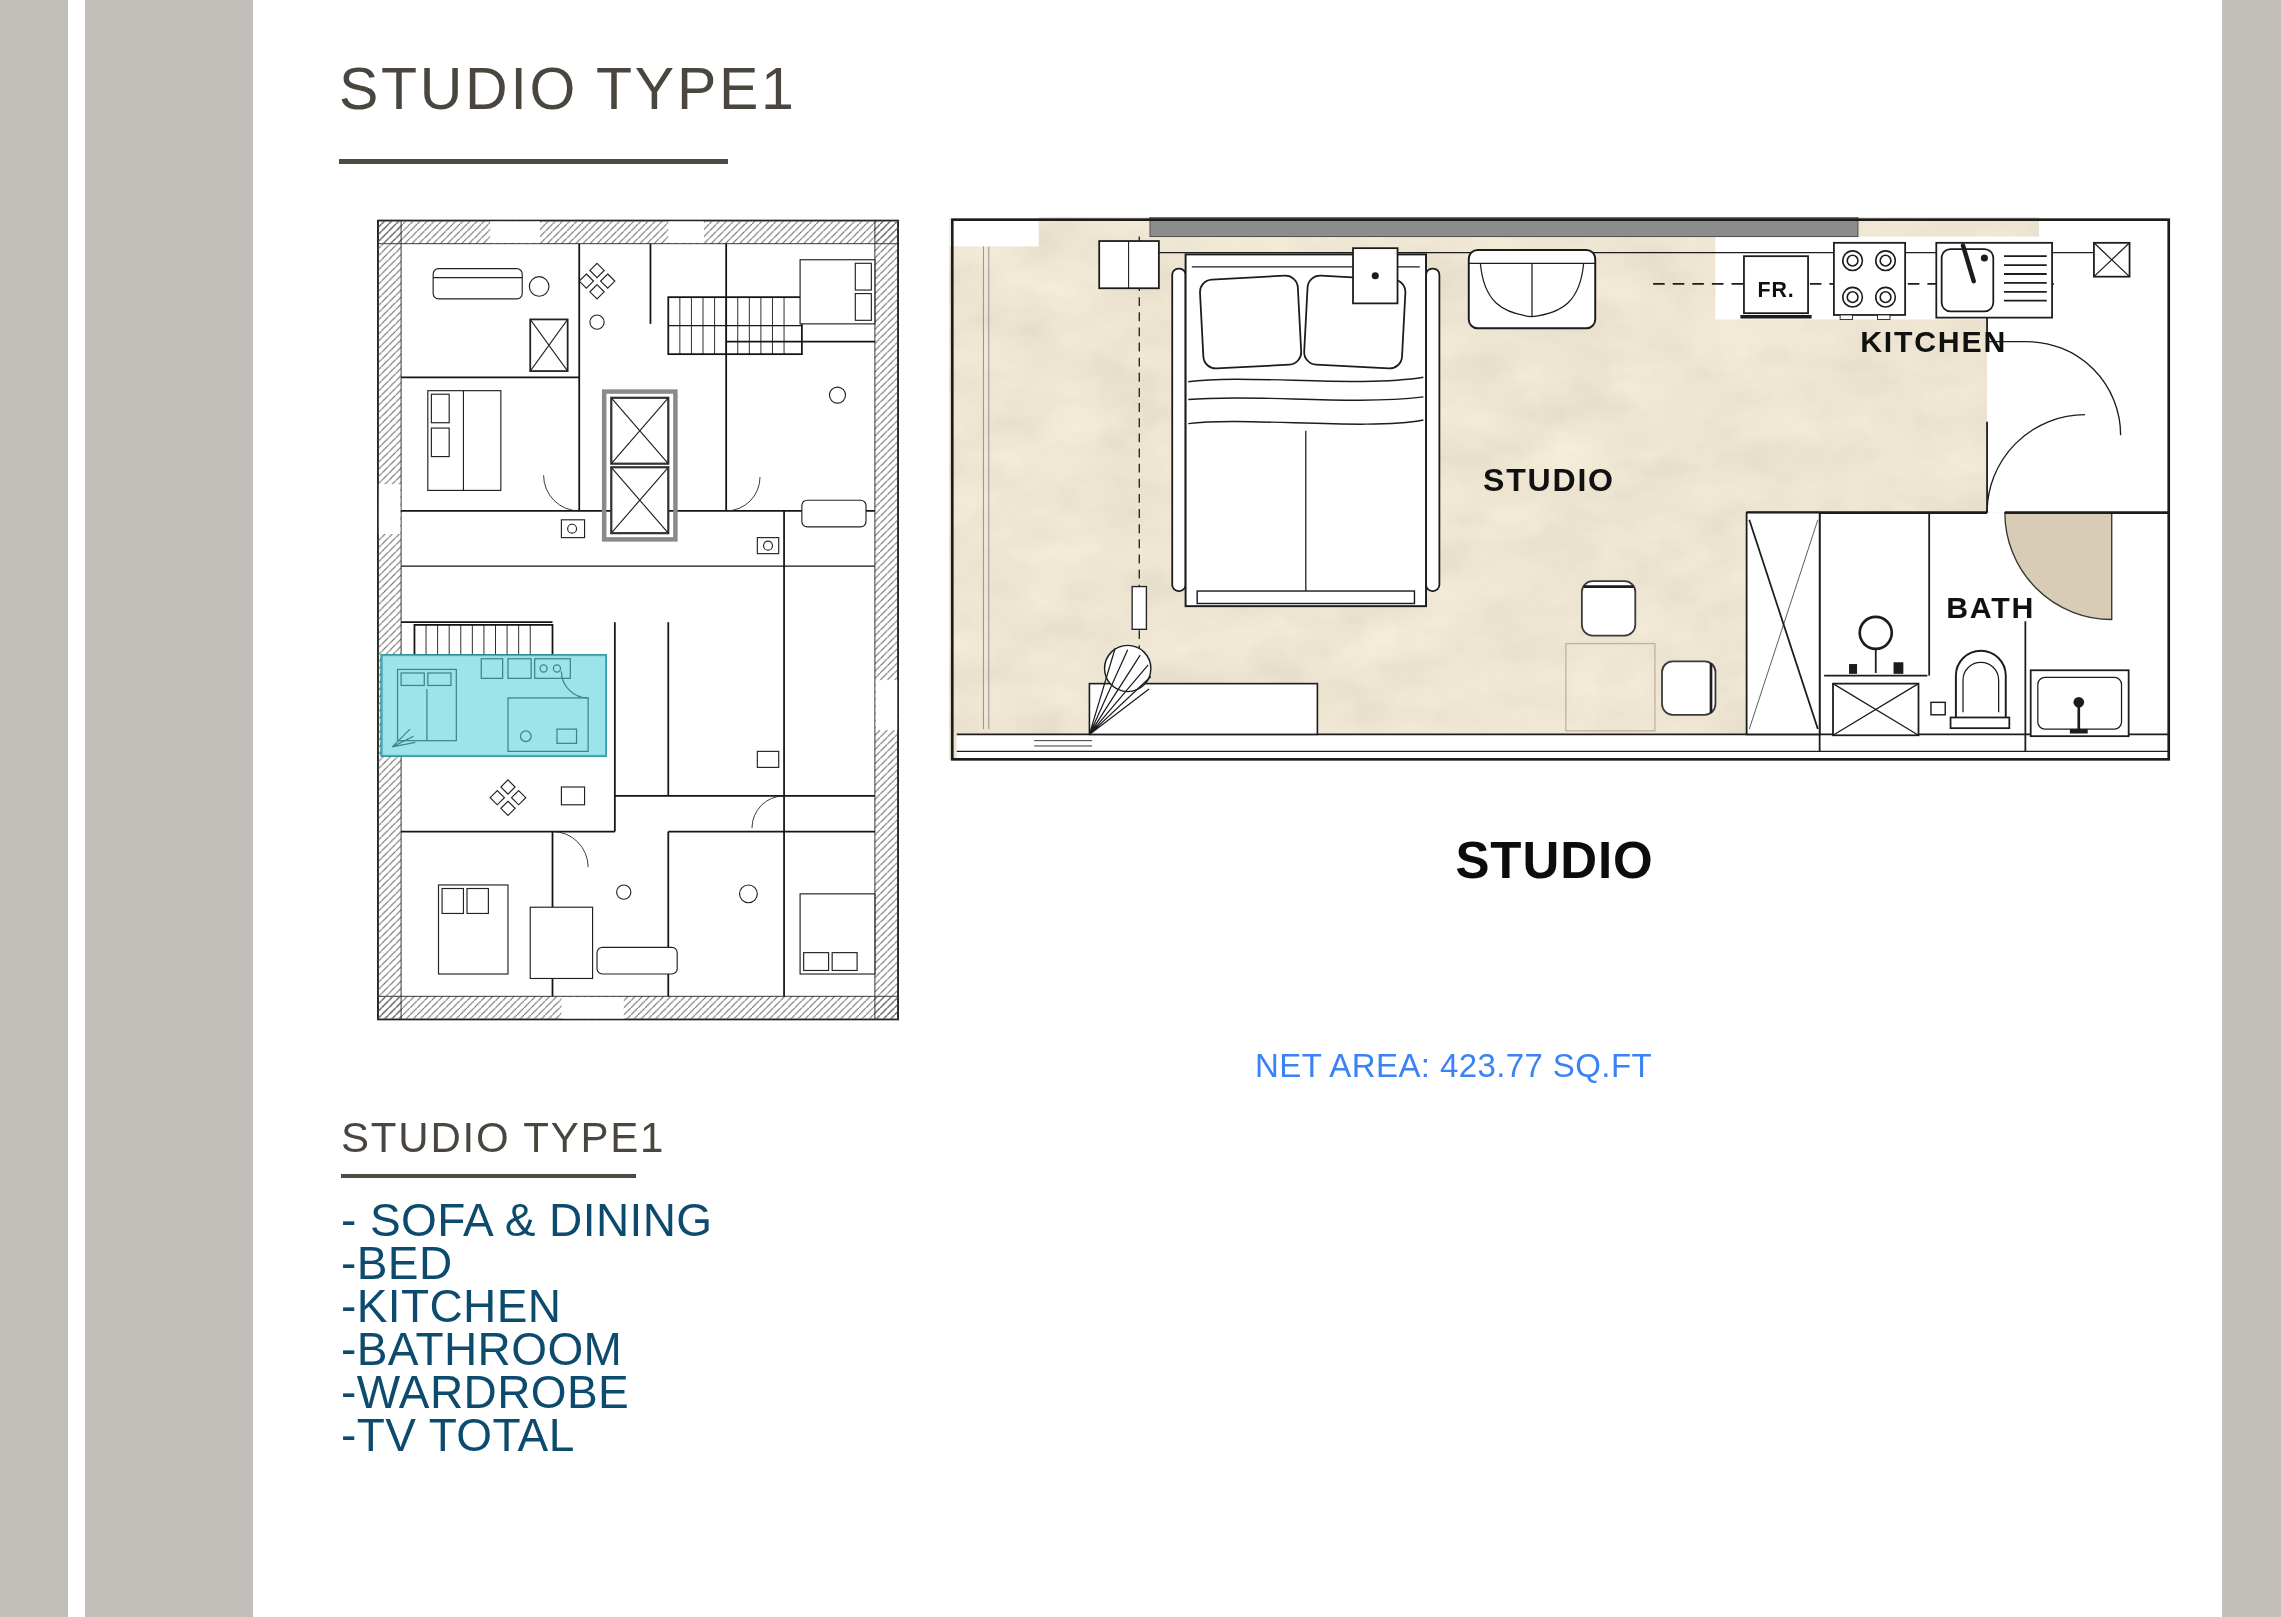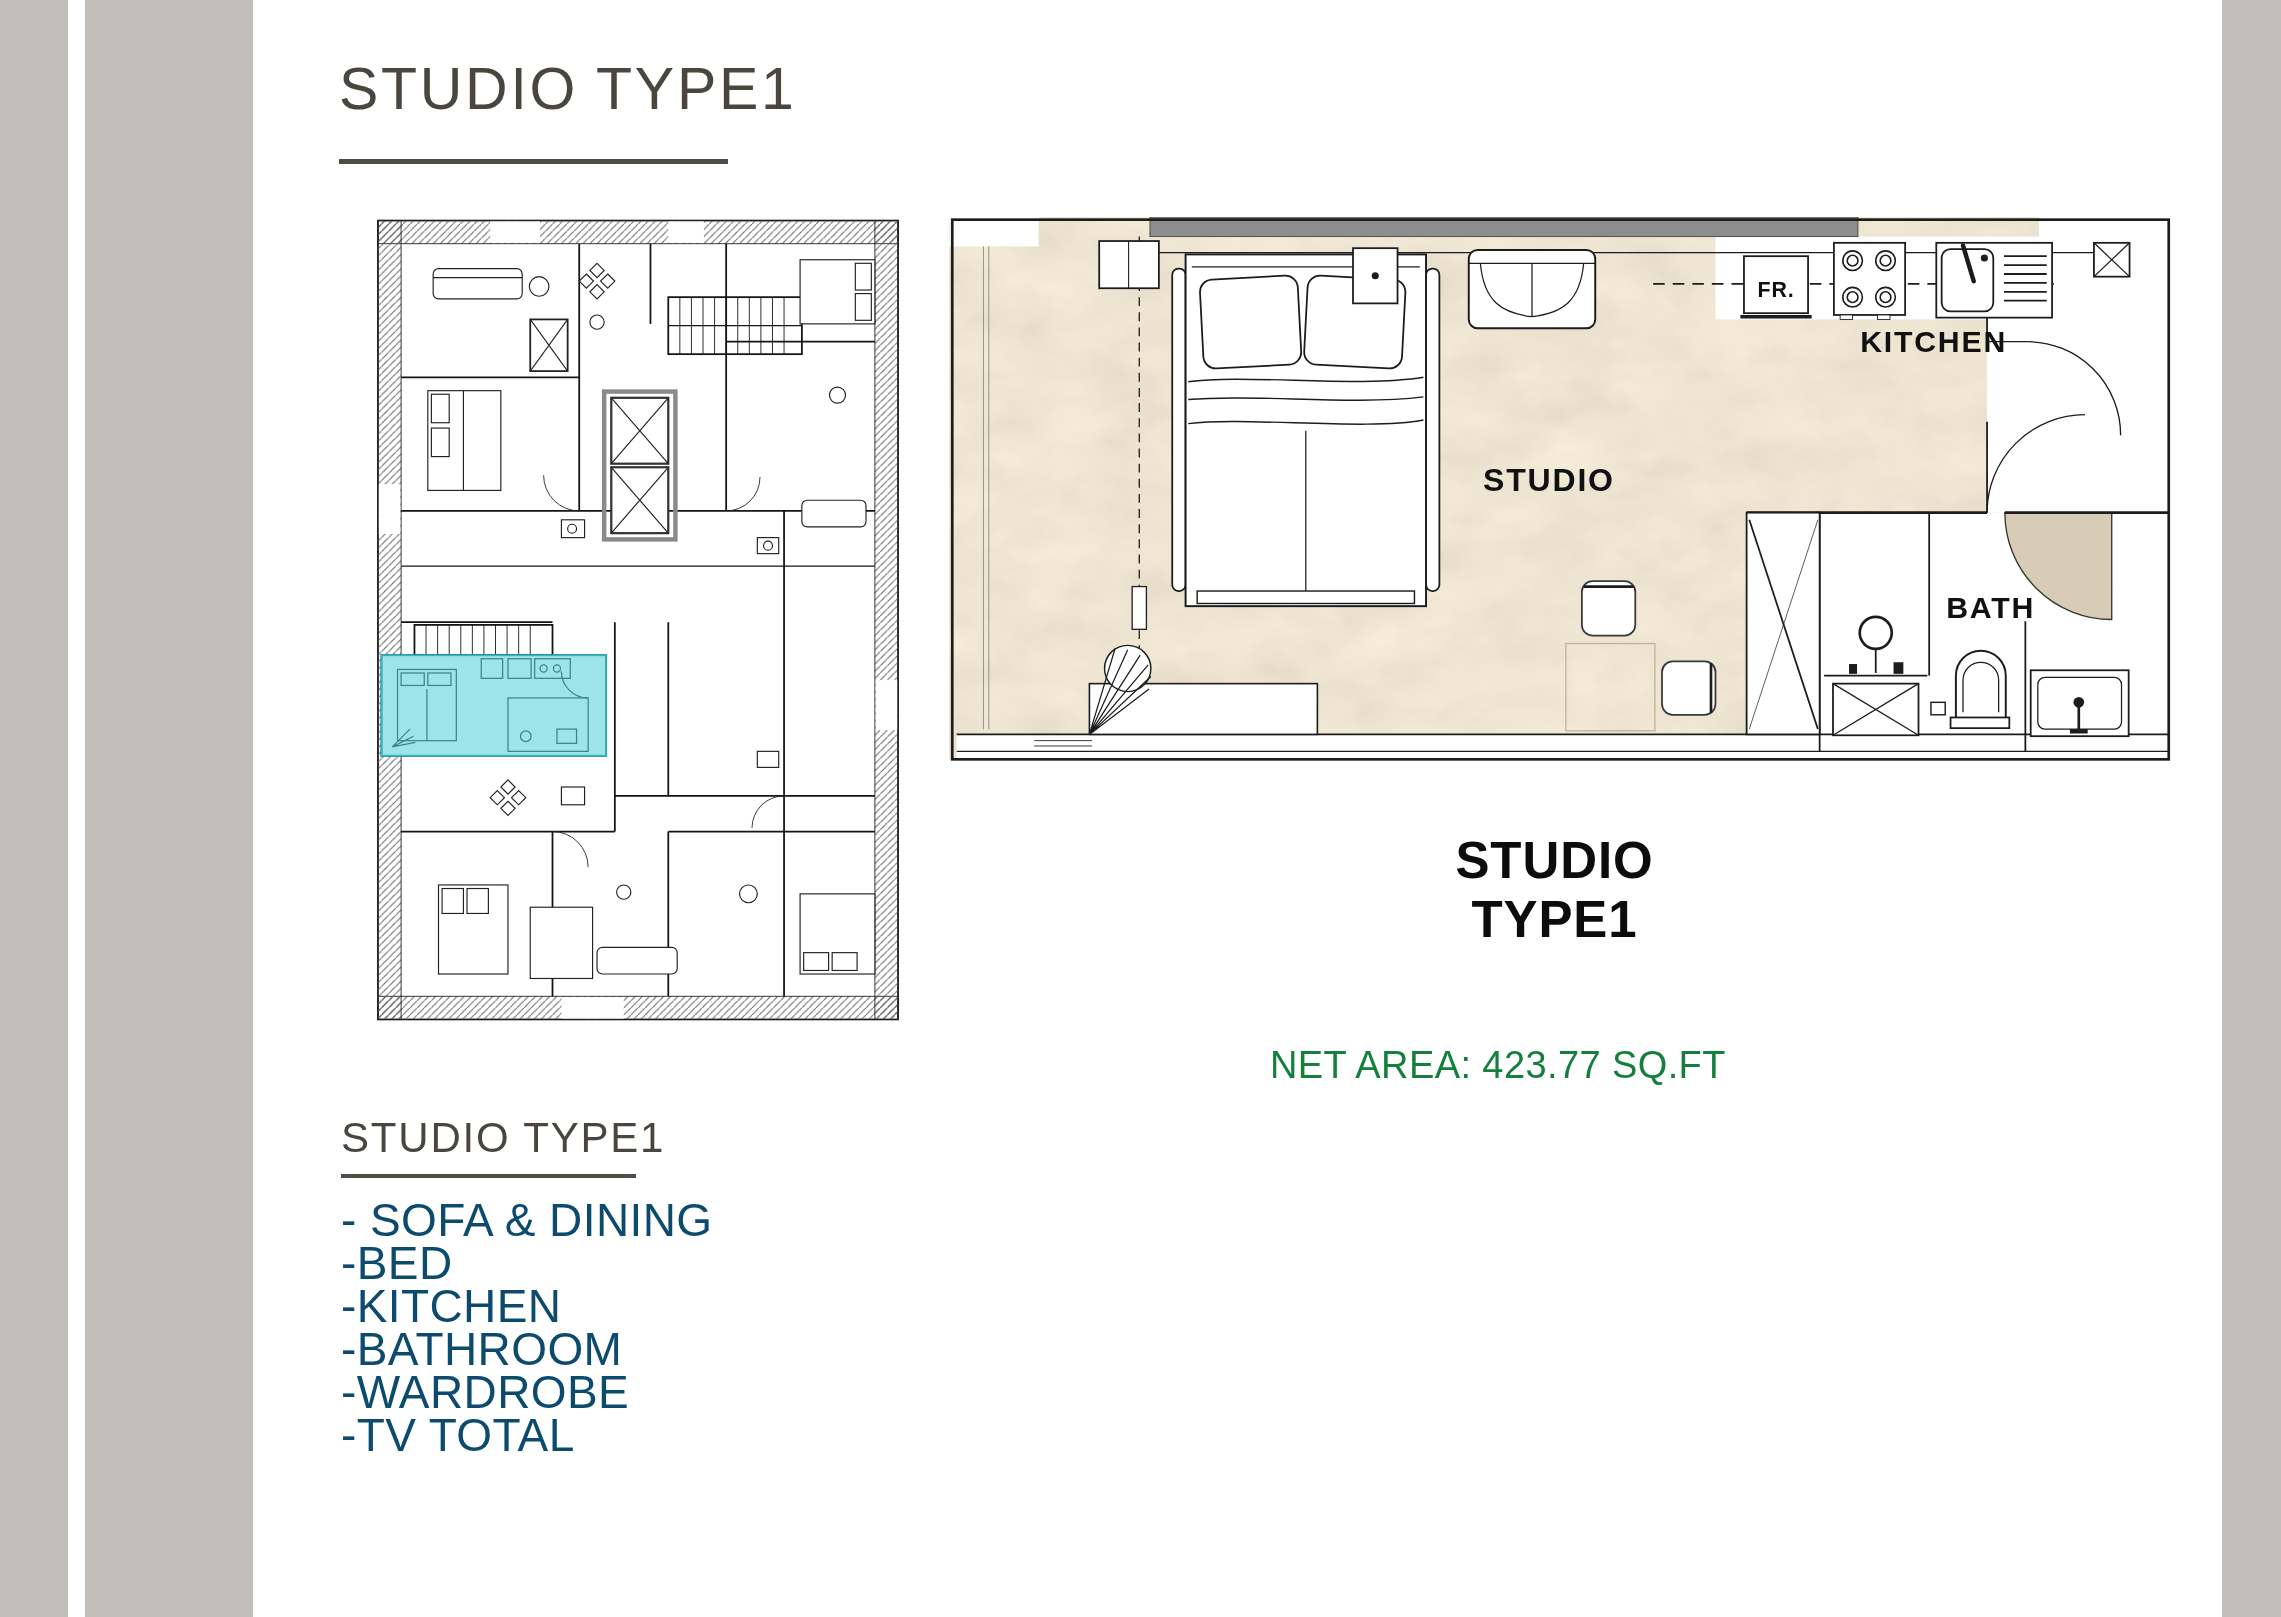--- a/index.html
+++ b/index.html
@@ -21,23 +21,22 @@
   }
   .overview-plan{position:absolute;left:374px;top:217px;width:528px;height:806px;}
   .detail-plan{position:absolute;left:949px;top:217px;width:1223px;height:545px;}
   .unit-label{
     position:absolute;left:1421px;top:831px;width:267px;
     text-align:center;font-size:51px;font-weight:700;color:#0c0c0c;
     line-height:1.16;letter-spacing:0.9px;
   }
   .area-block{
     position:absolute;left:1255px;top:1044px;
-    font-size:38px;font-weight:400;color:#15803d;line-height:43px;letter-spacing:0.4px;
+    font-size:33px;font-weight:400;color:#3b82f6;line-height:43px;letter-spacing:0.4px;
     white-space:nowrap;
-    margin-left:15px;
   }
   .features-heading{
     position:absolute;left:341px;top:1114px;
     font-size:42px;font-weight:300;letter-spacing:1.8px;color:#4a463f;white-space:nowrap;
   }
   .features-underline{
     position:absolute;left:341px;top:1174px;width:295px;height:3.6px;background:#4e4a44;
   }
   .features-list{
     position:absolute;left:341px;top:1199px;
@@ -328,21 +327,20 @@
   </g>
 
   <text x="928" y="90" font-size="24" font-weight="700" fill="#111" text-anchor="middle" letter-spacing="1">FR.</text>
   <text x="1105" y="152" font-size="34" font-weight="600" fill="#111" text-anchor="middle" letter-spacing="2">KITCHEN</text>
   <text x="673" y="308" font-size="36" font-weight="600" fill="#111" text-anchor="middle" letter-spacing="2">STUDIO</text>
   <text x="1169" y="450" font-size="34" font-weight="700" fill="#111" text-anchor="middle" letter-spacing="2">BATH</text>
 </svg>
 
 <div class="unit-label">
   <div>STUDIO</div>
-  <div>TYPE1</div>
 </div>
 
 <div class="area-block">
   <div>NET AREA: 423.77 SQ.FT</div>
 </div>
 
 <div class="features-heading">STUDIO TYPE1</div>
 <div class="features-underline"></div>
 <div class="features-list">
   <div>- SOFA &amp; DINING</div>

